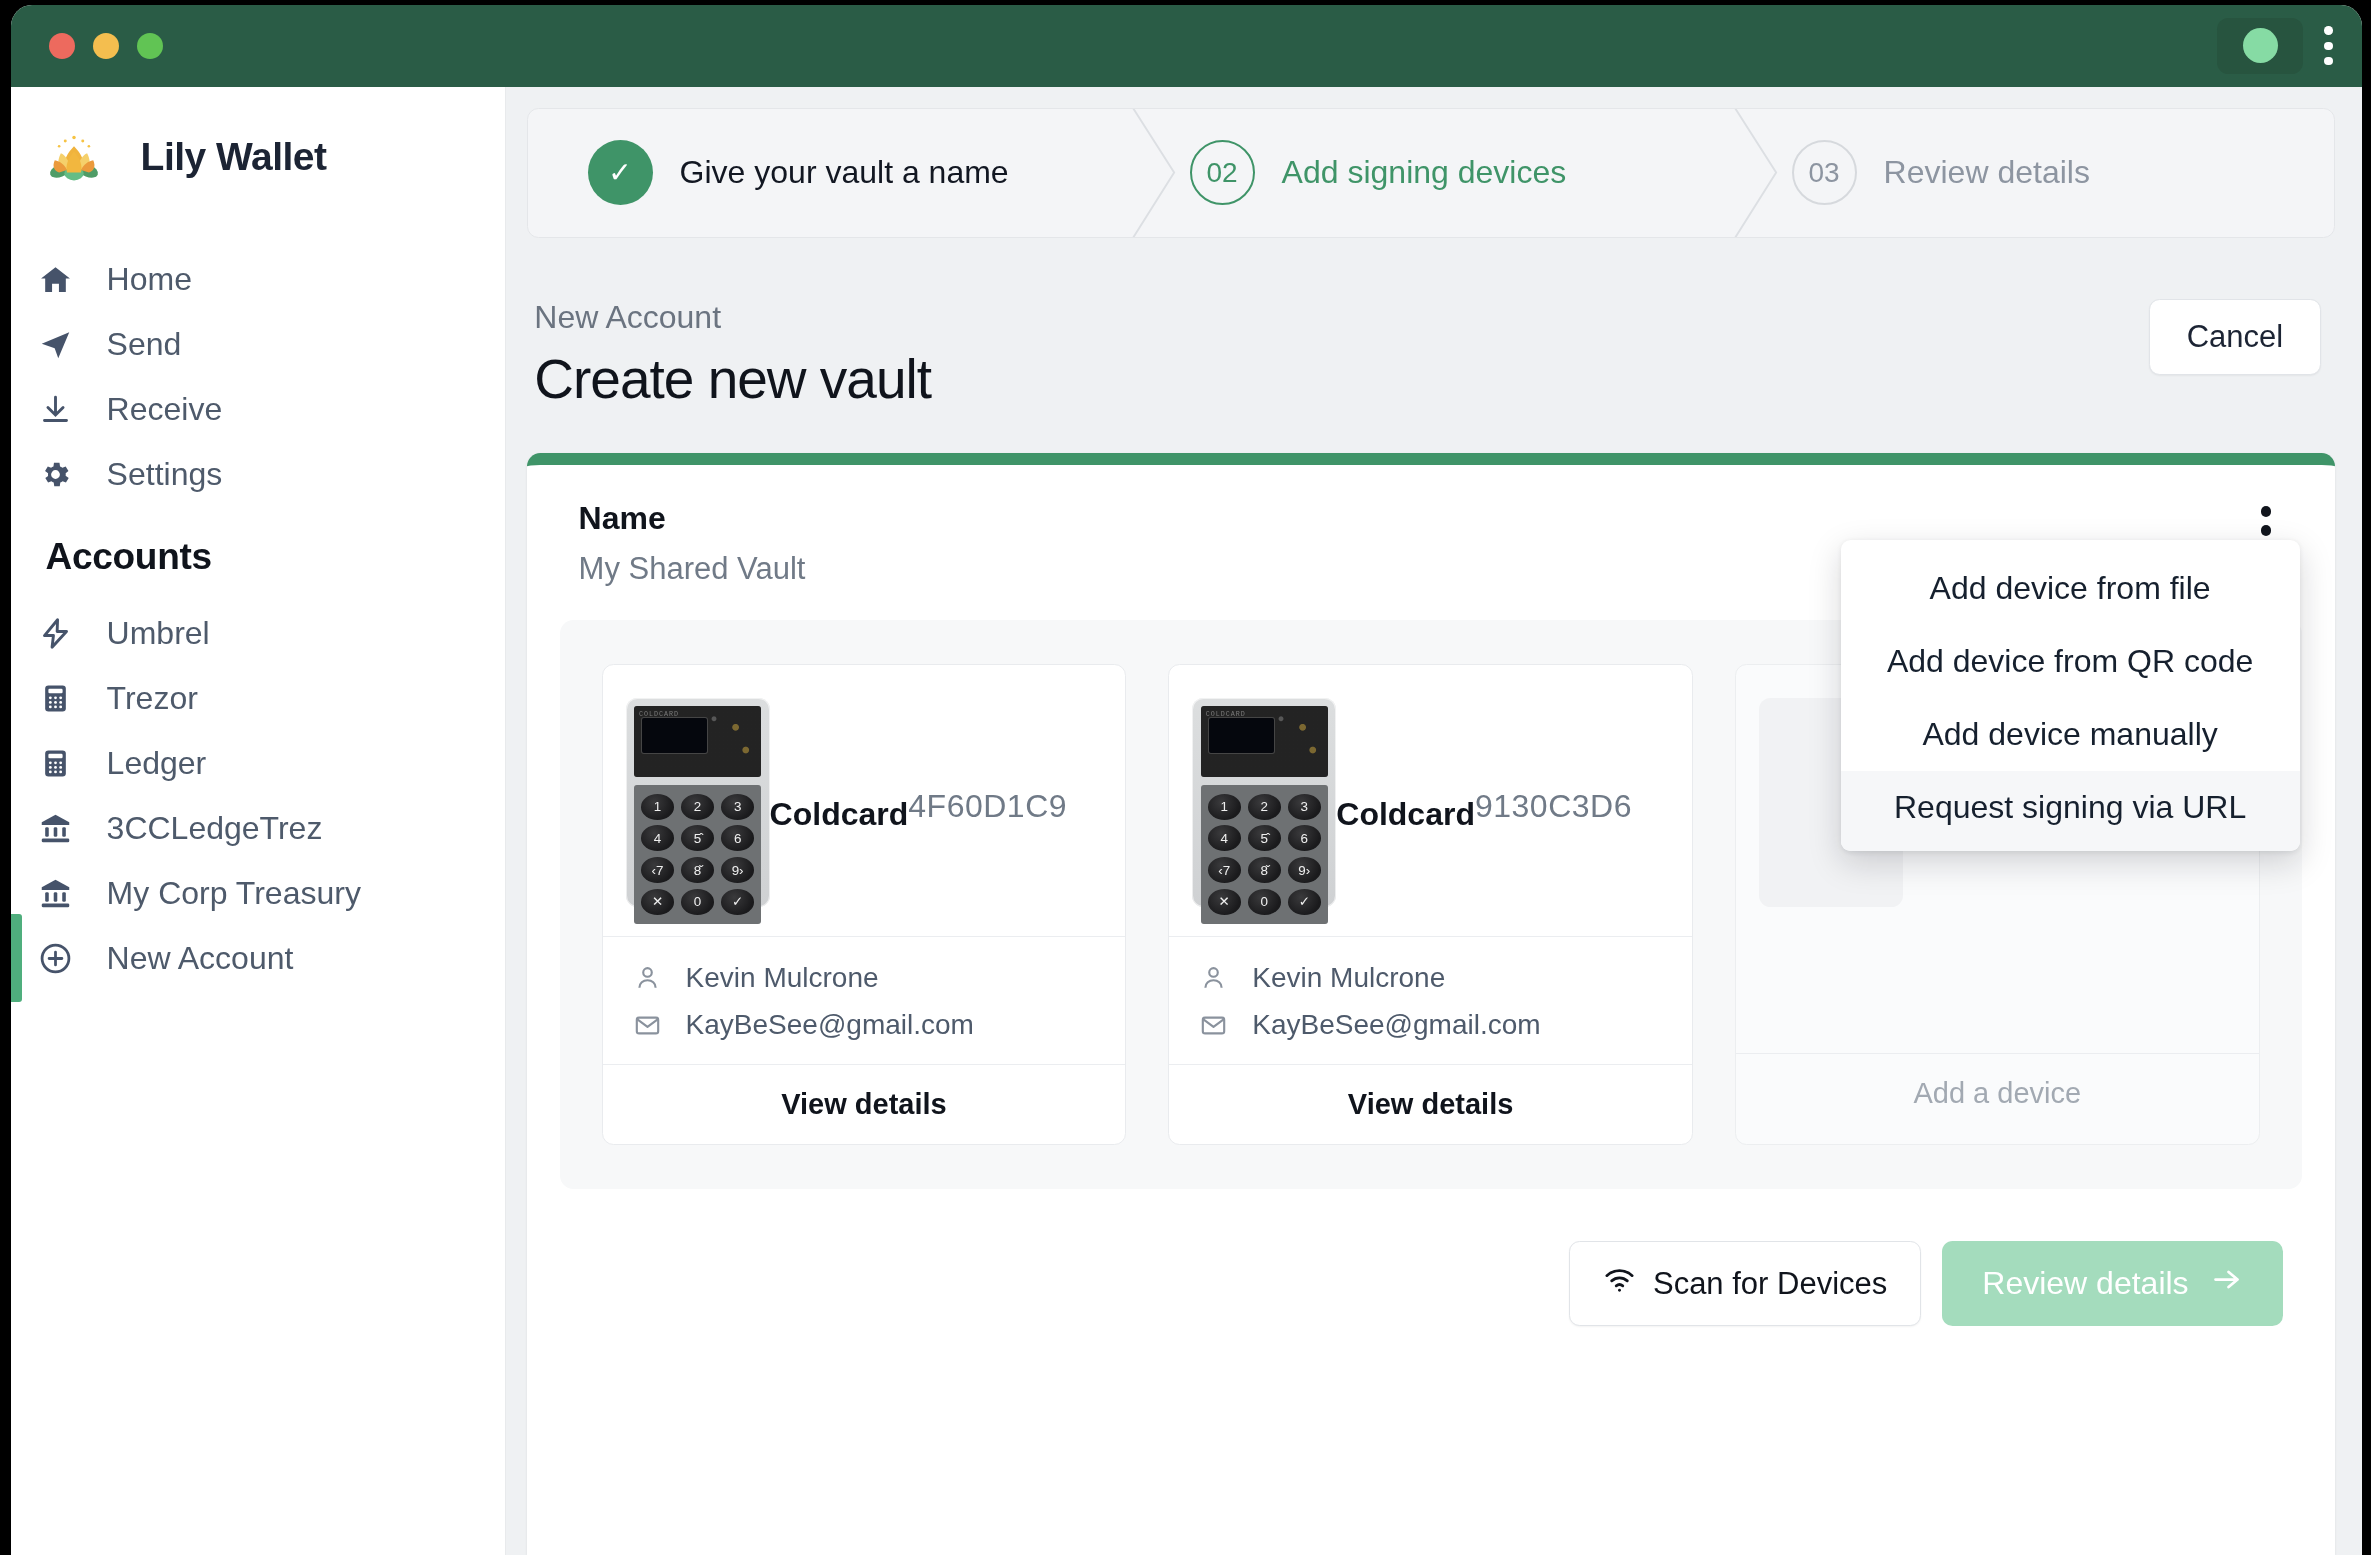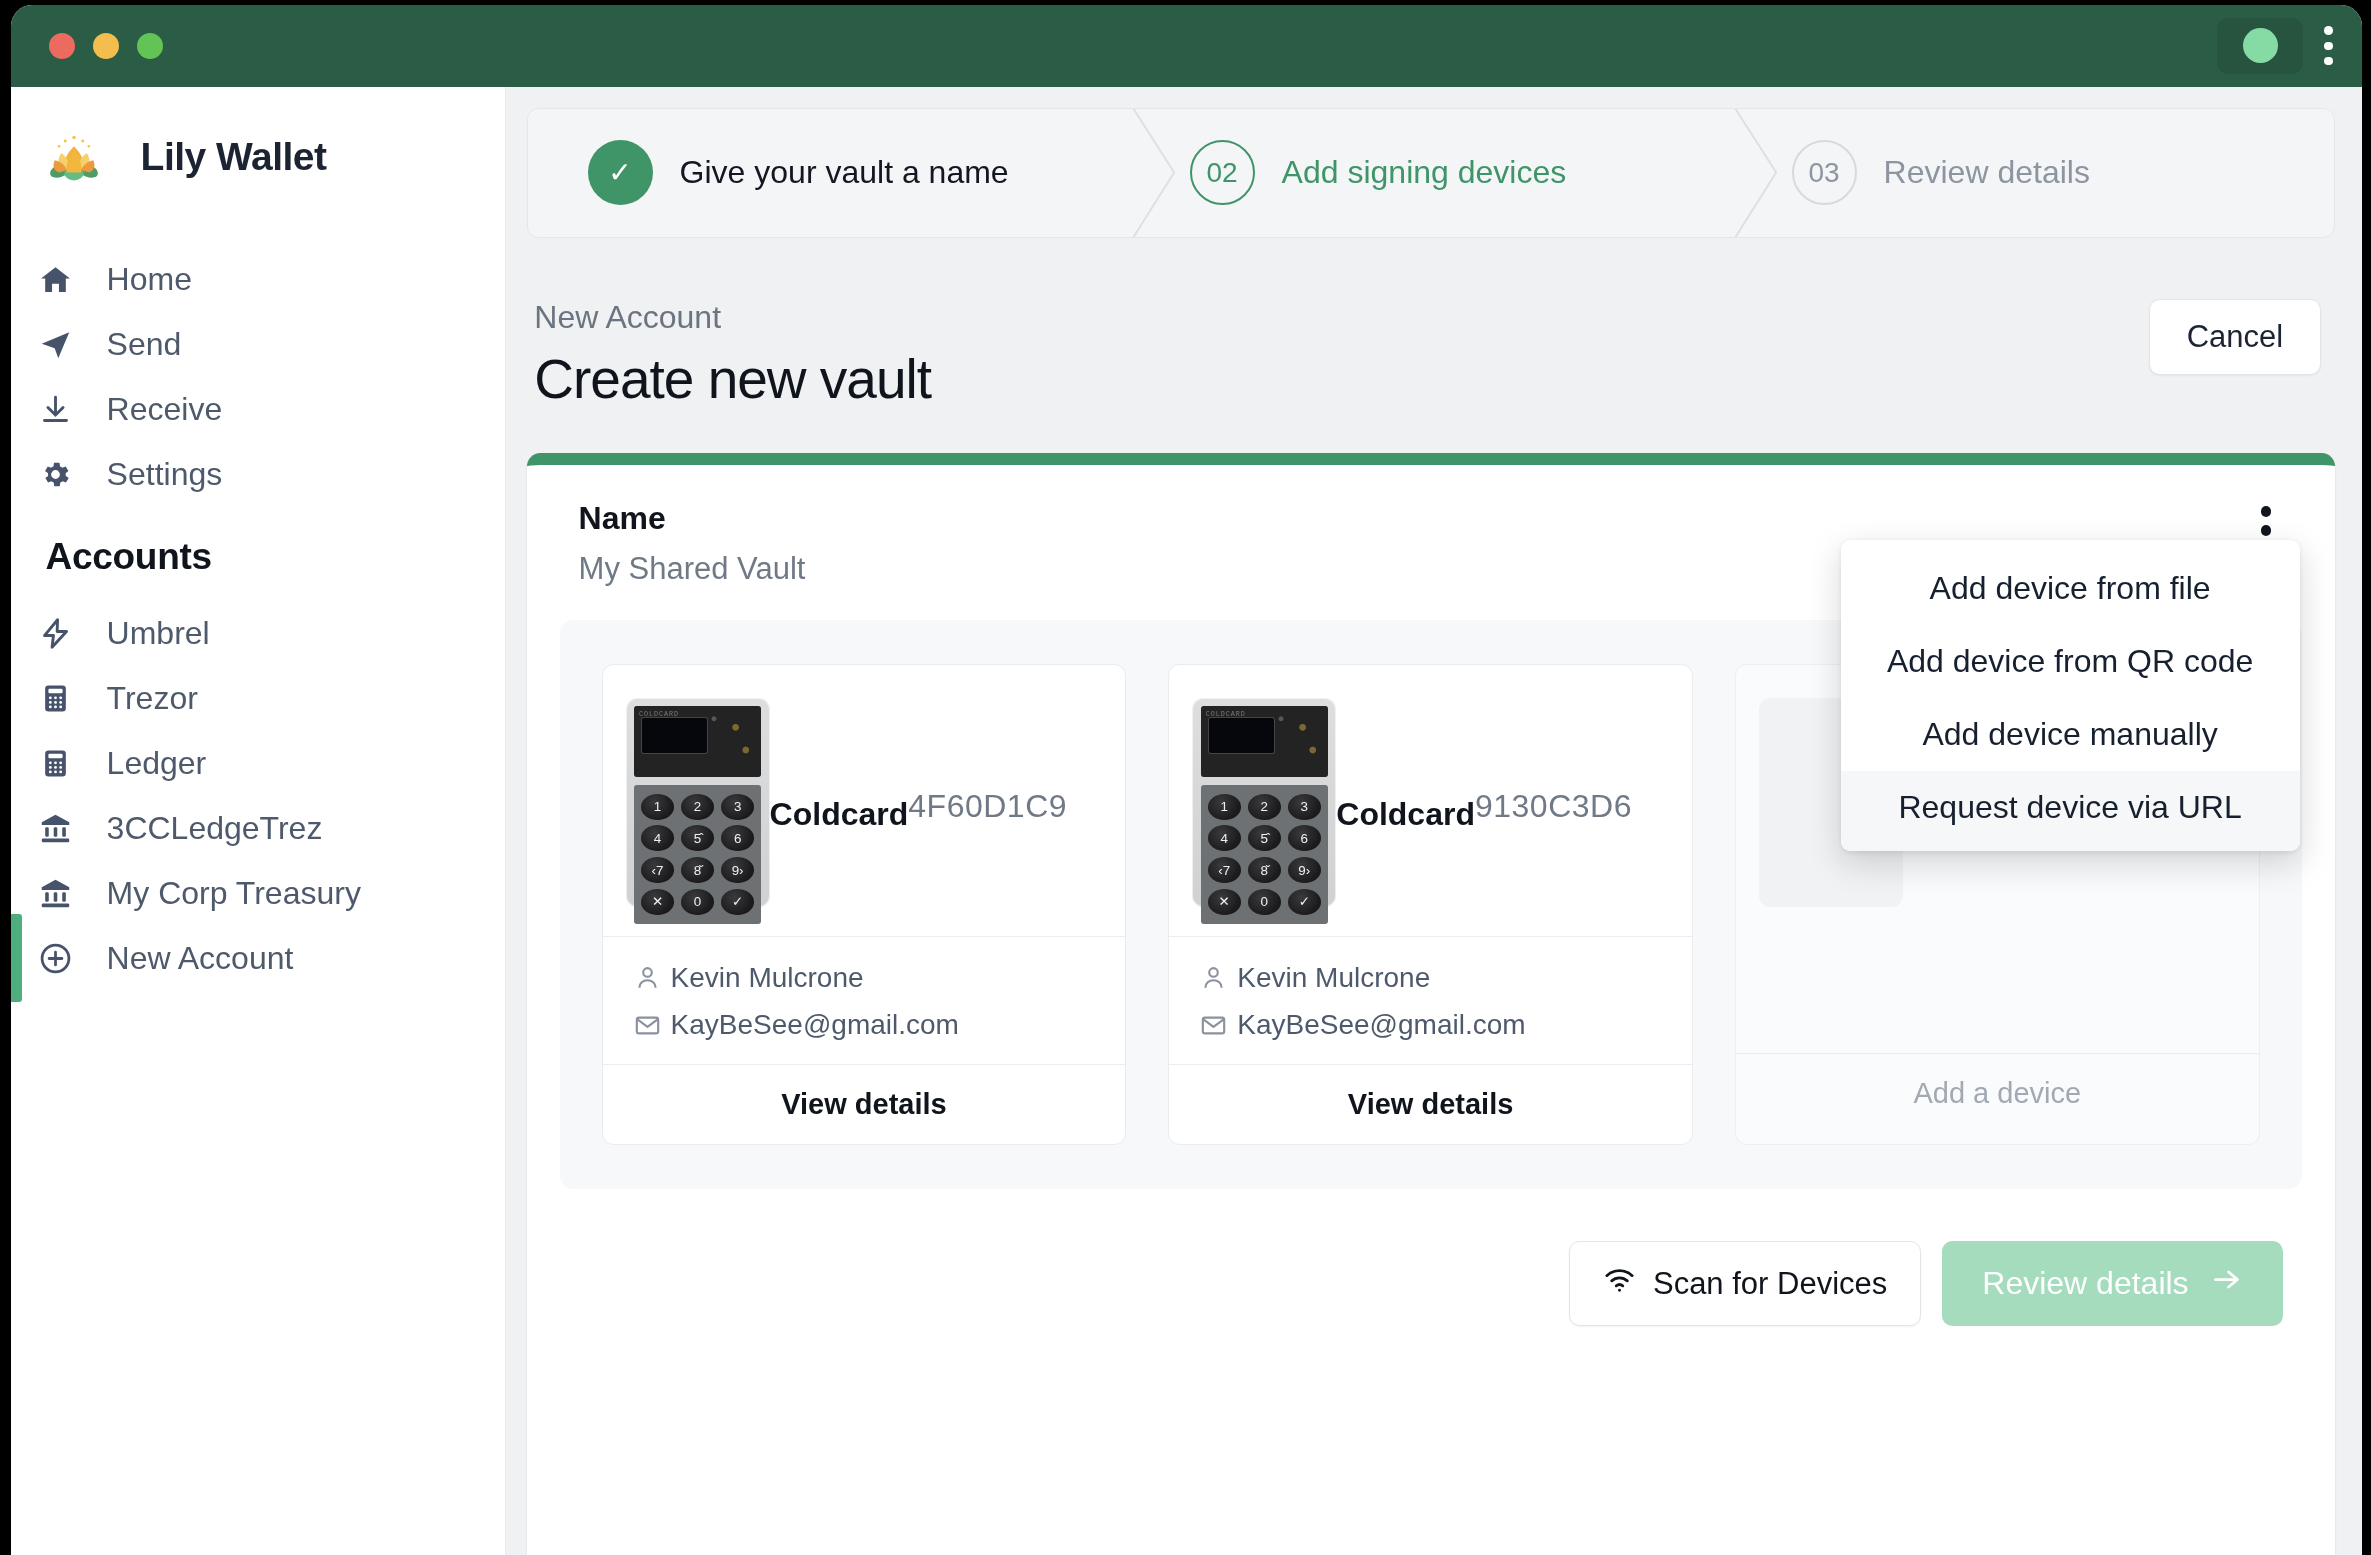--- a/index.html
+++ b/index.html
@@ -180,21 +180,21 @@
   }
   .dev-name { font-size: 32px; font-weight: 700; color: #10141c; margin-top: 25px; }
   .dev-name.muted { font-weight: 400; color: #8d95a1; }
   .dev-fp { font-size: 32px; color: #707a87; margin-top: 7.7px; letter-spacing: 0.5px; }
   .dev-fp.muted { color: #b6bcc4; }
   .dev-meta {
     border-top: 1px solid #ebedf0;
     padding: 25px 29px 23px;
     display: flex; flex-direction: column; gap: 15.4px;
   }
-  .meta-row { display: flex; align-items: center; gap: 8px; font-size: 28px; color: #4e5a6b; }
+  .meta-row { display: flex; align-items: center; gap: 23px; font-size: 28px; color: #4e5a6b; }
   .meta-ico { width: 31px; display: flex; justify-content: center; color: #8a929d; }
   .dev-action {
     border-top: 1px solid #ebedf0;
     padding: 23px 0;
     text-align: center;
     font-size: 29px; font-weight: 700; color: #10141c;
     cursor: pointer;
   }
   .dev-action.muted { font-weight: 400; color: #a2a9b2; }
 
@@ -490,21 +490,21 @@
             <i></i>
               <i></i>
               <i></i>
           </div>
         </div>
 
         <div class="dropdown">
           <div class="dd-item">Add device from file</div>
           <div class="dd-item">Add device from QR code</div>
           <div class="dd-item">Add device manually</div>
-          <div class="dd-item hl">Request device via URL</div>
+          <div class="dd-item hl">Request signing via URL</div>
         </div>
 
         <div class="devices-panel">
 
           <div class="dev-card">
             <div class="dev-top">
               <div class="coldcard">
                 <div class="cc-pcb"></div>
                 <div class="cc-brand">COLDCARD</div>
                 <div class="cc-screen"></div>

